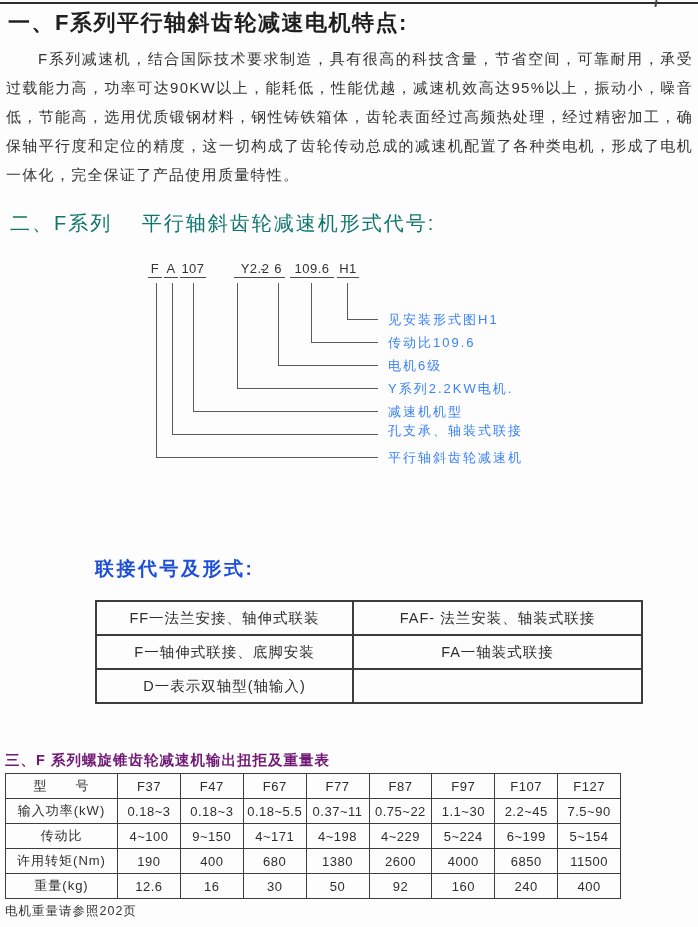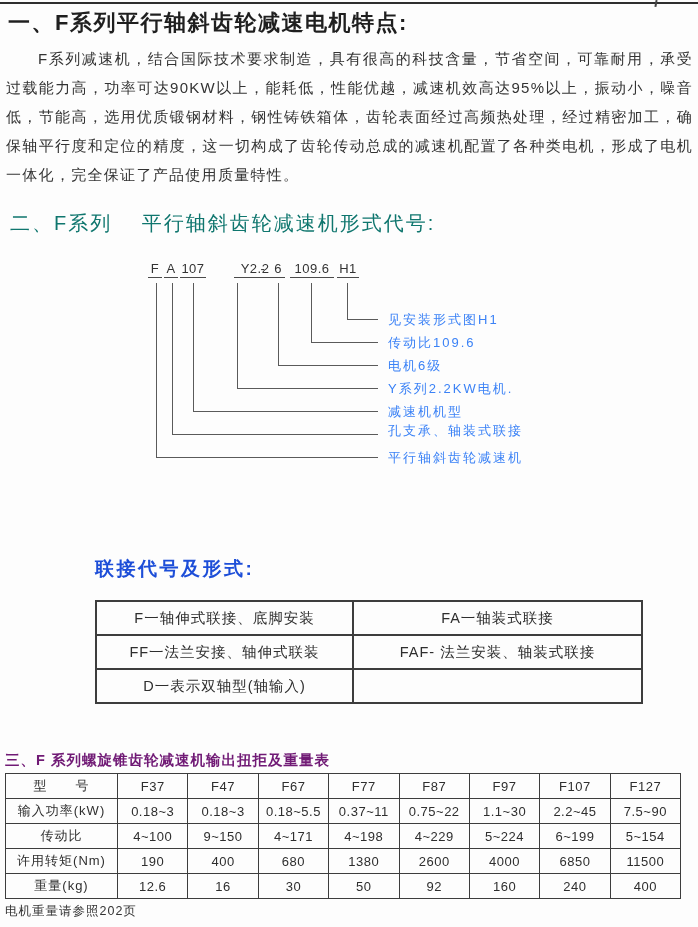--- a/index.html
+++ b/index.html
@@ -56,21 +56,21 @@
     border:2px solid #3d3d3d; height:34px;
     font-size:14.5px; letter-spacing:1px; text-align:center;
     vertical-align:middle; color:#2e2e2e;
   }
 
   .h3 {
     top:751px; left:5px;
     font-size:14.5px; font-weight:bold; letter-spacing:1px; color:#701a75;
     white-space:nowrap;
   }
-  .torque-table { top:773px; left:5px; width:676px; }
+  .torque-table { top:773px; left:5px; width:616px; }
   .torque-table td {
     border:1.5px solid #3d3d3d; height:25px;
     font-size:13px; letter-spacing:0.5px; text-align:center;
     vertical-align:middle; color:#2e2e2e;
   }
   .torque-table td.rowhead { letter-spacing:1px; }
   .torque-table col.c0 { width:112px; }
 
   .footnote {
     top:903px; left:5px;
@@ -123,26 +123,26 @@
 
 <div class="abs conn-heading">联接代号及形式:</div>
 
 <table class="abs conn-table" id="conn-table">
   <colgroup>
       <col style="width:257px">
       <col>
     </colgroup>
   <tbody>
       <tr>
+        <td>FF一法兰安接、轴伸式联装</td>
+        <td>FAF- 法兰安装、轴装式联接</td>
+      </tr>
+      <tr>
         <td>F一轴伸式联接、底脚安装</td>
         <td>FA一轴装式联接</td>
-      </tr>
-      <tr>
-        <td>FF一法兰安接、轴伸式联装</td>
-        <td>FAF- 法兰安装、轴装式联接</td>
       </tr>
       <tr>
         <td>D一表示双轴型(轴输入)</td>
         <td></td>
       </tr>
     </tbody>
 </table>
 
 <div class="abs h3">三、F 系列螺旋锥齿轮减速机输出扭拒及重量表</div>
 

